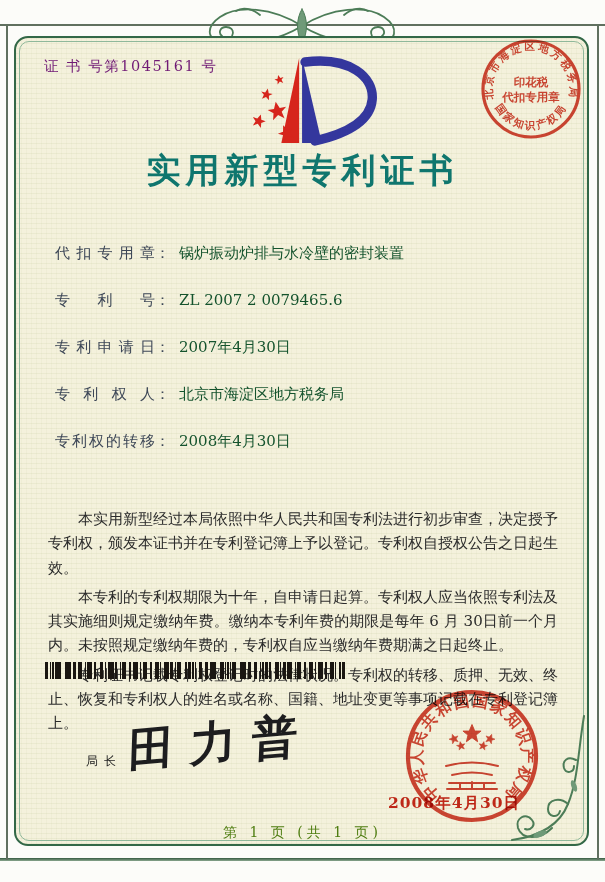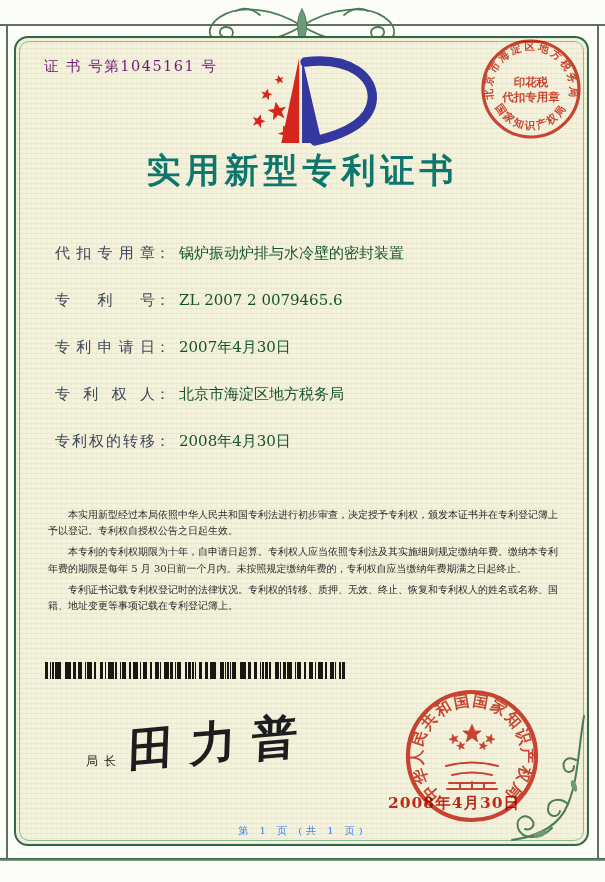--- a/index.html
+++ b/index.html
@@ -31,41 +31,41 @@
     letter-spacing:5px;color:#0f766e;z-index:3;}
 
   .fields{position:absolute;left:55px;top:243px;right:48px;z-index:3;}
   .frow{margin-bottom:27px;font-size:15px;color:#3d4757;line-height:20px;white-space:nowrap;}
   .flabel{display:inline-block;width:100px;text-align:justify;text-align-last:justify;
     -moz-text-align-last:justify;vertical-align:top;}
   .fcolon{display:inline-block;vertical-align:top;}
   .fvalue{display:inline-block;margin-left:9px;vertical-align:top;color:#14532d;}
 
   .paras{position:absolute;left:48px;top:507px;width:510px;z-index:3;}
-  .paras p{margin:0 0 5px 0;font-size:10px;line-height:1.62;color:#2b2b2b;
+  .paras p{margin:0 0 5px 0;font-size:15px;line-height:1.62;color:#2b2b2b;
     text-align:justify;text-indent:2em;}
 
   .barcode{position:absolute;left:45px;top:662px;width:300px;height:17px;z-index:3;
     background-image:
       repeating-linear-gradient(90deg,#1a1611 0 2px,transparent 2px 7px),
       repeating-linear-gradient(90deg,#1a1611 0 1px,transparent 1px 5px),
       repeating-linear-gradient(90deg,#1a1611 0 3px,transparent 3px 11px);}
 
   .sig-role{position:absolute;left:86px;top:753px;font-size:12px;letter-spacing:6px;color:#222;z-index:3;}
   .sig-name{position:absolute;left:128px;top:712px;font-size:46px;font-weight:700;color:#1d1d1f;
     letter-spacing:16px;transform:rotate(-5deg) skewX(-7deg);z-index:3;}
 
   .seal{position:absolute;z-index:4;opacity:.93;mix-blend-mode:multiply;}
   .seal.tax{left:477px;top:35px;}
   .seal.office{left:402px;top:686px;}
   .office-date{position:absolute;left:388px;top:793px;z-index:5;font-size:15.5px;font-weight:700;
     letter-spacing:1px;color:#c92a1b;mix-blend-mode:multiply;}
 
-  .footer{position:absolute;left:0;right:0;top:824px;text-align:center;font-size:10px;
-    letter-spacing:4px;color:#3b82f6;z-index:3;}
+  .footer{position:absolute;left:0;right:0;top:824px;text-align:center;font-size:14px;
+    letter-spacing:4px;color:#4d7c0f;z-index:3;}
 
   svg text{font-family:"DejaVu Serif","Liberation Serif",serif;}
 </style>
 </head>
 <body>
 
 <div id="page">
 
   <div class="oline top"></div>
   <div class="oline bottom"></div>
@@ -131,21 +131,21 @@
     <div class="frow">
       <span class="flabel">专利权人</span><span class="fcolon">：</span><span class="fvalue">北京市海淀区地方税务局</span>
     </div>
     <div class="frow">
       <span class="flabel">专利权的转移</span><span class="fcolon">：</span><span class="fvalue">2008年4月30日</span>
     </div>
   </div>
 
   <div class="paras">
     <p>本实用新型经过本局依照中华人民共和国专利法进行初步审查，决定授予专利权，颁发本证书并在专利登记簿上予以登记。专利权自授权公告之日起生效。</p>
-    <p>本专利的专利权期限为十年，自申请日起算。专利权人应当依照专利法及其实施细则规定缴纳年费。缴纳本专利年费的期限是每年 5 月 30日前一个月内。未按照规定缴纳年费的，专利权自应当缴纳年费期满之日起终止。</p>
+    <p>本专利的专利权期限为十年，自申请日起算。专利权人应当依照专利法及其实施细则规定缴纳年费。缴纳本专利年费的期限是每年 6 月 30日前一个月内。未按照规定缴纳年费的，专利权自应当缴纳年费期满之日起终止。</p>
     <p>专利证书记载专利权登记时的法律状况。专利权的转移、质押、无效、终止、恢复和专利权人的姓名或名称、国籍、地址变更等事项记载在专利登记簿上。</p>
   </div>
 
   <div class="barcode"></div>
 
   <div class="sig-role">局长</div>
   <div class="sig-name">田力普</div>
 
   <svg class="seal tax" width="108" height="108" viewBox="0 0 108 108">
     <g fill="#d03a28" stroke="#d03a28">

